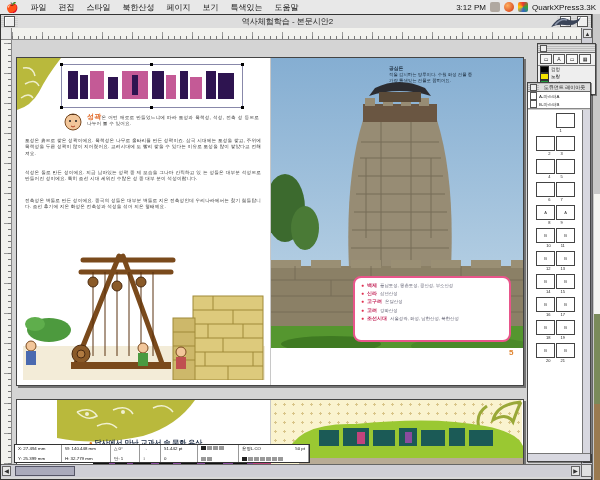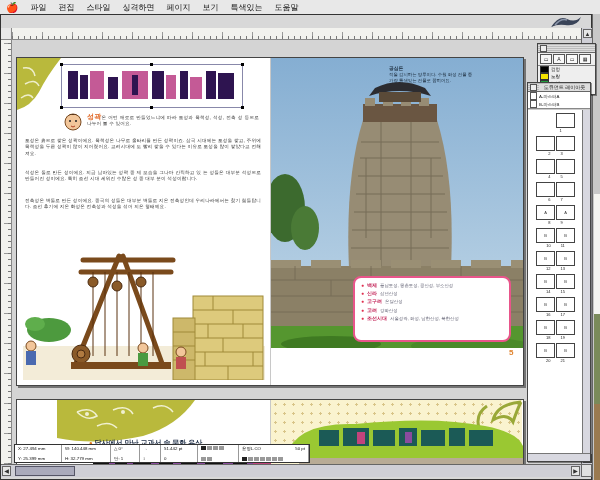--- a/index.html
+++ b/index.html
@@ -93,29 +93,42 @@
 </head>
 <body>
 
 <div id="screen">
 
   <div id="menubar" class="abs">
     <span class="menu-item" style="font-size:10px;">🍎</span>
     <span class="menu-item">파일</span>
     <span class="menu-item">편집</span>
     <span class="menu-item">스타일</span>
-    <span class="menu-item">싱격하면</span>
+    <span class="menu-item">북한산성</span>
     <span class="menu-item">페이지</span>
     <span class="menu-item">보기</span>
     <span class="menu-item">특색있는</span>
     <span class="menu-item">도움말</span>
+    <span class="right">
+      <span style="font-size:8px;">3:12 PM</span>
+      <span class="mb-icon" style="background:#b0a8a0;"></span>
+      <span class="mb-icon" style="background:radial-gradient(circle at 35% 35%,#ffb060,#d03010);border-radius:50%;"></span>
+      <span class="mb-icon" style="background:conic-gradient(#e33,#3a3,#36c,#fc0,#e33);"></span>
+      <span style="font-size:8px;">QuarkXPress3.3K</span>
+    </span>
   </div>
 
   <div id="win" class="abs">
 
+    <div id="titlebar" class="abs">
+      <span class="wbox"></span>
+      <span class="title">역사체험학습 - 본문시안2</span>
+      <span class="wbox"></span>
+      <span class="wbox"></span>
+    </div>
 
     <svg class="abs" style="left:548px;top:-2px;" width="34" height="16">
       <path d="M2 14 Q10 2 18 6 Q26 10 32 4 Q28 14 16 12 Q8 11 2 14 Z" fill="#3a4458"></path>
       <path d="M6 12 Q12 5 18 7" stroke="#8a94a8" stroke-width="1.5" fill="none"></path>
     </svg>
 
     <div id="ruler-corner" class="abs"></div>
     <div id="hruler" class="abs"></div>
     <div id="vruler" class="abs"></div>
 

